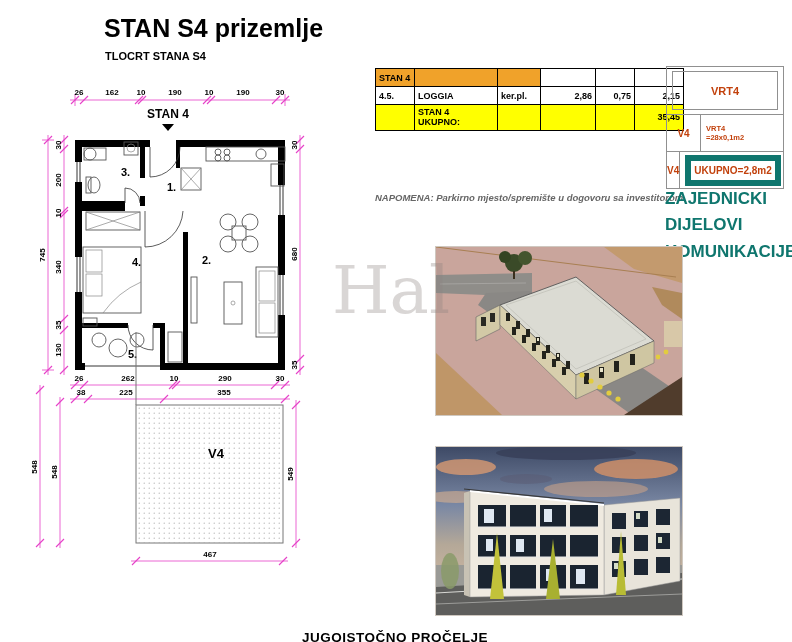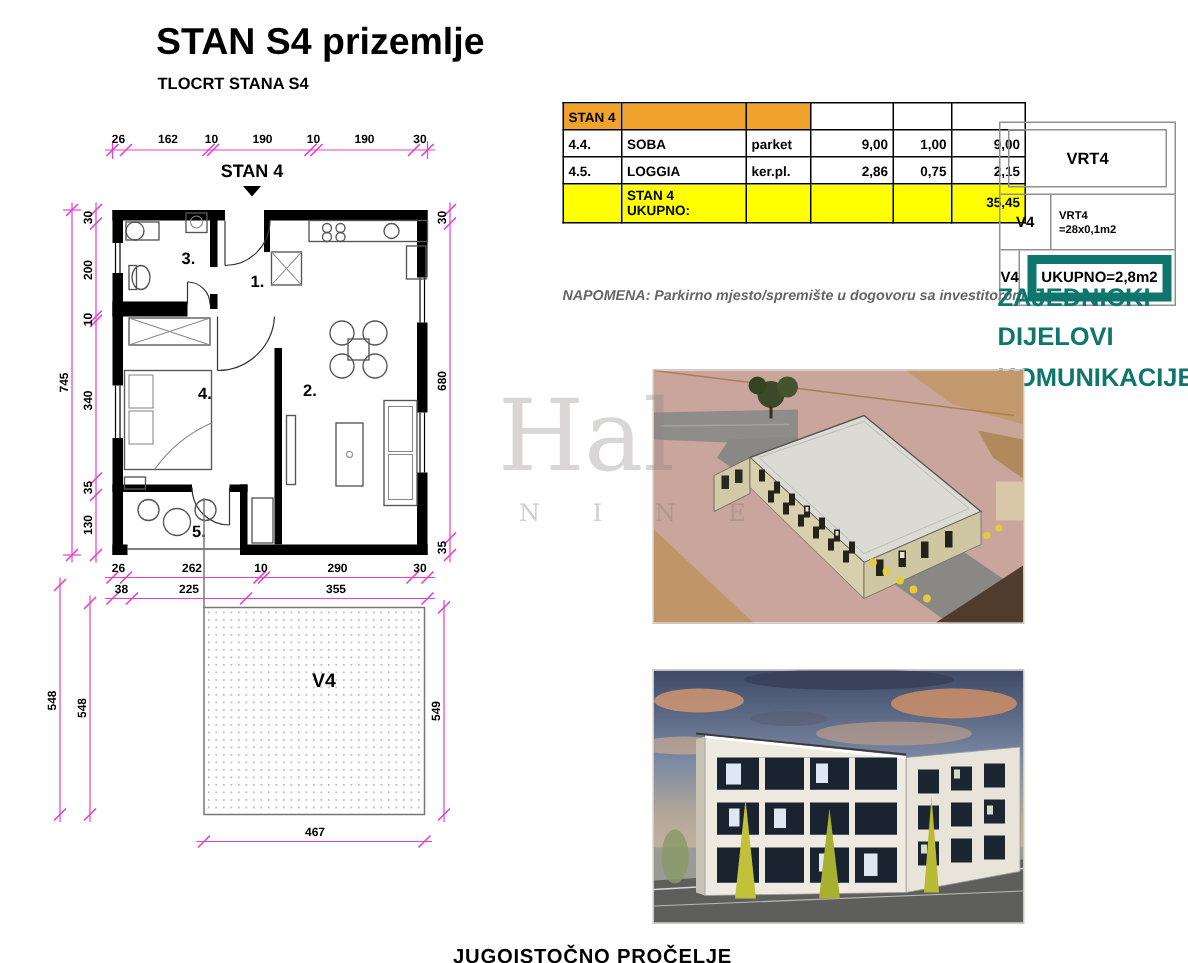--- a/index.html
+++ b/index.html
@@ -15,21 +15,21 @@
                  height:13px;overflow:hidden;white-space:nowrap;}
   .area-table .c1{width:32px;} .area-table .c2{width:76px;} .area-table .c3{width:36px;}
   .area-table .c4{width:48px;text-align:right;} .area-table .c5{width:32px;text-align:right;}
   .area-table .c6{width:42px;text-align:right;}
   .hdr-orange{background:#f0a22a;}
   .total-row td{background:#ffff00;}
   .total-label{line-height:1.15;}
   .napomena{left:375px;top:192px;font-size:9.5px;font-style:italic;color:#666;font-weight:bold;}
 
   
-  .vrt{left:666px;top:81px;width:116px;border:1px solid #909090;color:#000000;font-weight:bold;}
+  .vrt{left:666px;top:66px;width:116px;border:1px solid #909090;color:#c2410c;font-weight:bold;}
   .vrt-row{display:flex;border-bottom:1px solid #909090;}
   .vrt-row:last-child{border-bottom:none;}
   .vrt-head{height:37px;display:flex;align-items:center;justify-content:center;padding:5px;}
   .vrt-head-inner{border:1px solid #909090;width:100%;height:100%;display:flex;
                   align-items:center;justify-content:center;font-size:11px;}
   .vrt-key{width:33px;border-right:1px solid #909090;display:flex;align-items:center;
            justify-content:center;font-size:10px;}
   .vrt-val{flex:1;padding:4px 5px;font-size:7.5px;display:flex;flex-direction:column;justify-content:center;}
   .vrt-val .inner-box{border:6px solid #0f766e;padding:4px 3px;text-align:center;font-size:10px;}
   .vrt-r{height:36px;}
@@ -305,28 +305,20 @@
 
   <table class="abs area-table">
     <tbody>
         <tr>
       <td class="c1 hdr-orange">STAN 4</td>
       <td class="c2 hdr-orange"></td>
       <td class="c3 hdr-orange"></td>
       <td class="c4"></td>
       <td class="c5"></td>
       <td class="c6"></td>
-    </tr>
-    <tr>
-      <td class="c1">4.4.</td>
-      <td class="c2">SOBA</td>
-      <td class="c3">parket</td>
-      <td class="c4">9,00</td>
-      <td class="c5">1,00</td>
-      <td class="c6">9,00</td>
     </tr>
     <tr>
       <td class="c1">4.5.</td>
       <td class="c2">LOGGIA</td>
       <td class="c3">ker.pl.</td>
       <td class="c4">2,86</td>
       <td class="c5">0,75</td>
       <td class="c6">2,15</td>
     </tr>
     <tr class="total-row">
@@ -505,18 +497,17 @@
 
       <ellipse cx="14" cy="124" rx="9" ry="18" fill="#8a9a6a" opacity="0.85"></ellipse>
       <polygon points="54,152 61,86 68,152" fill="#c2c23a"></polygon>
       <polygon points="110,152 117,92 124,152" fill="#a8b030"></polygon>
       <polygon points="180,148 185,84 190,148" fill="#b8bc34"></polygon>
     </svg>
   </div>
 
   <div class="abs watermark">
     <div class="wm-big">Hal</div>
-    <div class="wm-small">N I N E</div>
   </div>
 
   <div class="abs footer-caption">JUGOISTOČNO PROČELJE</div>
 
 </div>
 
 </body></html>

